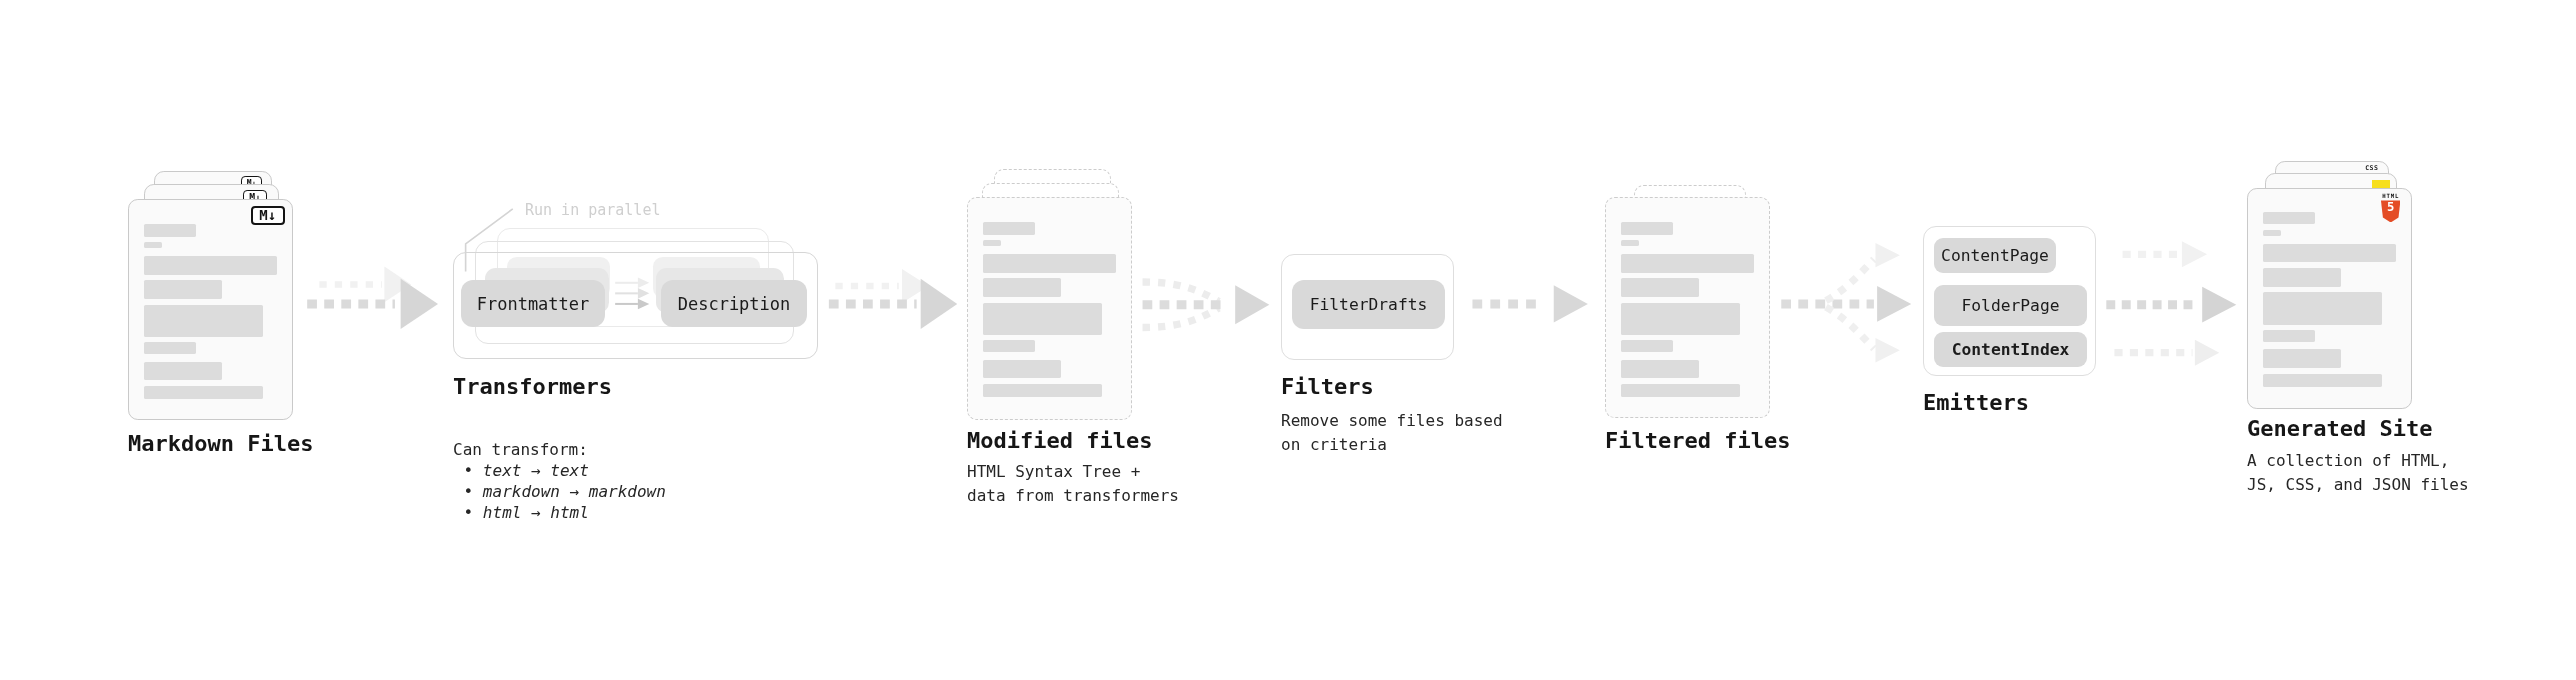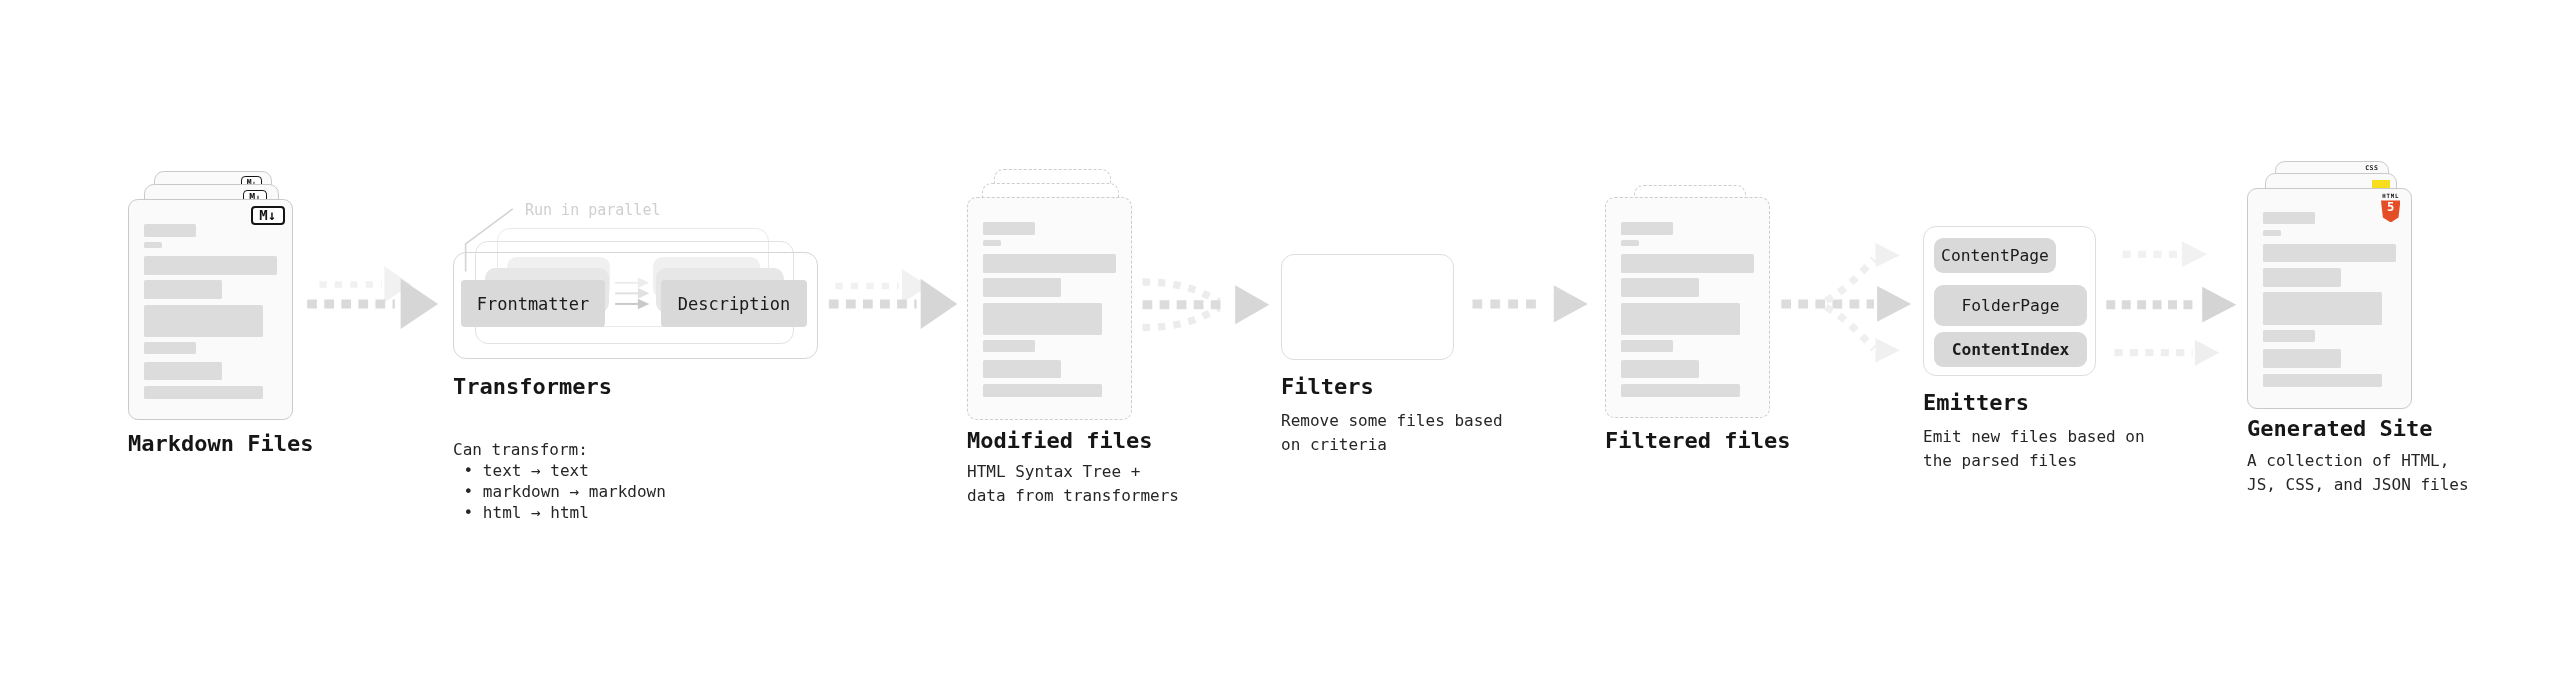--- a/index.html
+++ b/index.html
@@ -45,32 +45,32 @@
   .html5-logo .html-word{font-size:5.7px;font-weight:700;letter-spacing:0.8px;color:#111;line-height:6.5px;}
   .html5-logo .shield{width:19.5px;height:22px;margin:0.8px auto 0;background:#e44d26;
     clip-path:polygon(0 0,100% 0,90% 78%,50% 100%,10% 78%);
     color:#fff;font-size:12.2px;font-weight:700;display:flex;align-items:flex-start;justify-content:center;}
 
   
   .container-box{position:absolute;border:1.6px solid #d6d6d6;border-radius:13px;background:transparent;box-sizing:border-box;}
   .container-box.filled{background:#ffffff;border-color:#dedede;}
   .container-box.ghost1{border-color:#e2e2e2;}
   .container-box.ghost2{border-color:#eaeaea;}
-  .pill{position:absolute;background:#d9d9d9;border-radius:4px;display:flex;align-items:center;justify-content:center;
+  .pill{position:absolute;background:#d9d9d9;border-radius:12px;display:flex;align-items:center;justify-content:center;
     font-size:16.3px;color:#1b1b1b;white-space:pre;}
   .pill.tpill{font-size:17px;}
   .pill.ghost1{background:#e7e7e7;}
   .pill.ghost2{background:#f0f0f0;}
   .pill.epill{border-radius:9px;}
 
   
   .stage-title{position:absolute;font-size:22px;font-weight:700;color:#161616;white-space:pre;line-height:24.4px;}
   .stage-desc{position:absolute;font-size:16px;line-height:24.4px;color:#262626;white-space:pre-line;}
   .transform-list{position:absolute;font-size:16px;line-height:21px;color:#262626;margin-top:28px;}
-  .transform-list .bullet-line{padding-left:10.6px;white-space:pre;}
+  .transform-list .bullet-line{padding-left:10.6px;white-space:pre;font-style:italic;}
   .annotation{position:absolute;font-size:15px;color:#cfcfcf;white-space:pre;}
 </style>
 </head>
 <body>
 
 <div class="canvas">
 
   <svg class="arrows-svg" width="2576" height="681" viewBox="0 0 3170 838">
     <g>
       <line x1="393" y1="350" x2="470" y2="350" stroke="#f1f1f1" stroke-width="8" stroke-dasharray="9 10"></line>
@@ -182,20 +182,21 @@
           <div class="bar b8"></div>
       </div>
     </div>
     <div class="stage-title" style="left:967px;top:429px;">Modified files</div>
     <div class="stage-desc" style="left:967px;top:460px;">HTML Syntax Tree +
 data from transformers</div>
   </div>
 
   <div class="stage">
     <div class="container-box filled" style="left:1281px;top:254px;width:173px;height:106px;"></div>
+    <div class="pill" style="left:1292px;top:280px;width:153px;height:49px;">FilterDrafts</div>
     <div class="stage-title" style="left:1281px;top:375px;">Filters</div>
     <div class="stage-desc" style="left:1281px;top:409px;">Remove some files based
 on criteria</div>
   </div>
 
   <div class="stage">
     <div class="doc dashed white" style="left:1634px;top:185px;width:112px;height:49px;"></div>
     <div class="doc dashed" style="left:1605px;top:197px;width:165px;height:221px;">
       <div class="bars">
         <div class="bar b1"></div>
@@ -210,22 +211,20 @@
     </div>
     <div class="stage-title" style="left:1605px;top:429px;">Filtered files</div>
   </div>
 
   <div class="stage">
     <div class="container-box filled" style="left:1923px;top:226px;width:173px;height:150px;"></div>
     <div class="pill epill" style="left:1934px;top:238px;width:122px;height:35px;">ContentPage</div>
     <div class="pill epill" style="left:1934px;top:285px;width:153px;height:41px;text-align:center;">FolderPage</div>
     <div class="pill epill" style="left:1934px;top:332px;width:153px;height:35px;font-weight:bold;">ContentIndex</div>
     <div class="stage-title" style="left:1923px;top:391px;">Emitters</div>
-    <div class="stage-desc" style="left:1923px;top:425px;">Emit new files based on
-the parsed files</div>
   </div>
 
   <div class="stage">
     <div class="doc solid" style="left:2275px;top:161px;width:114px;height:57px;">
       <div class="css-badge">
         <div class="css-word">CSS</div>
         <div class="css-underline"></div>
       </div>
     </div>
     <div class="doc solid" style="left:2265px;top:173px;width:132px;height:57px;">

